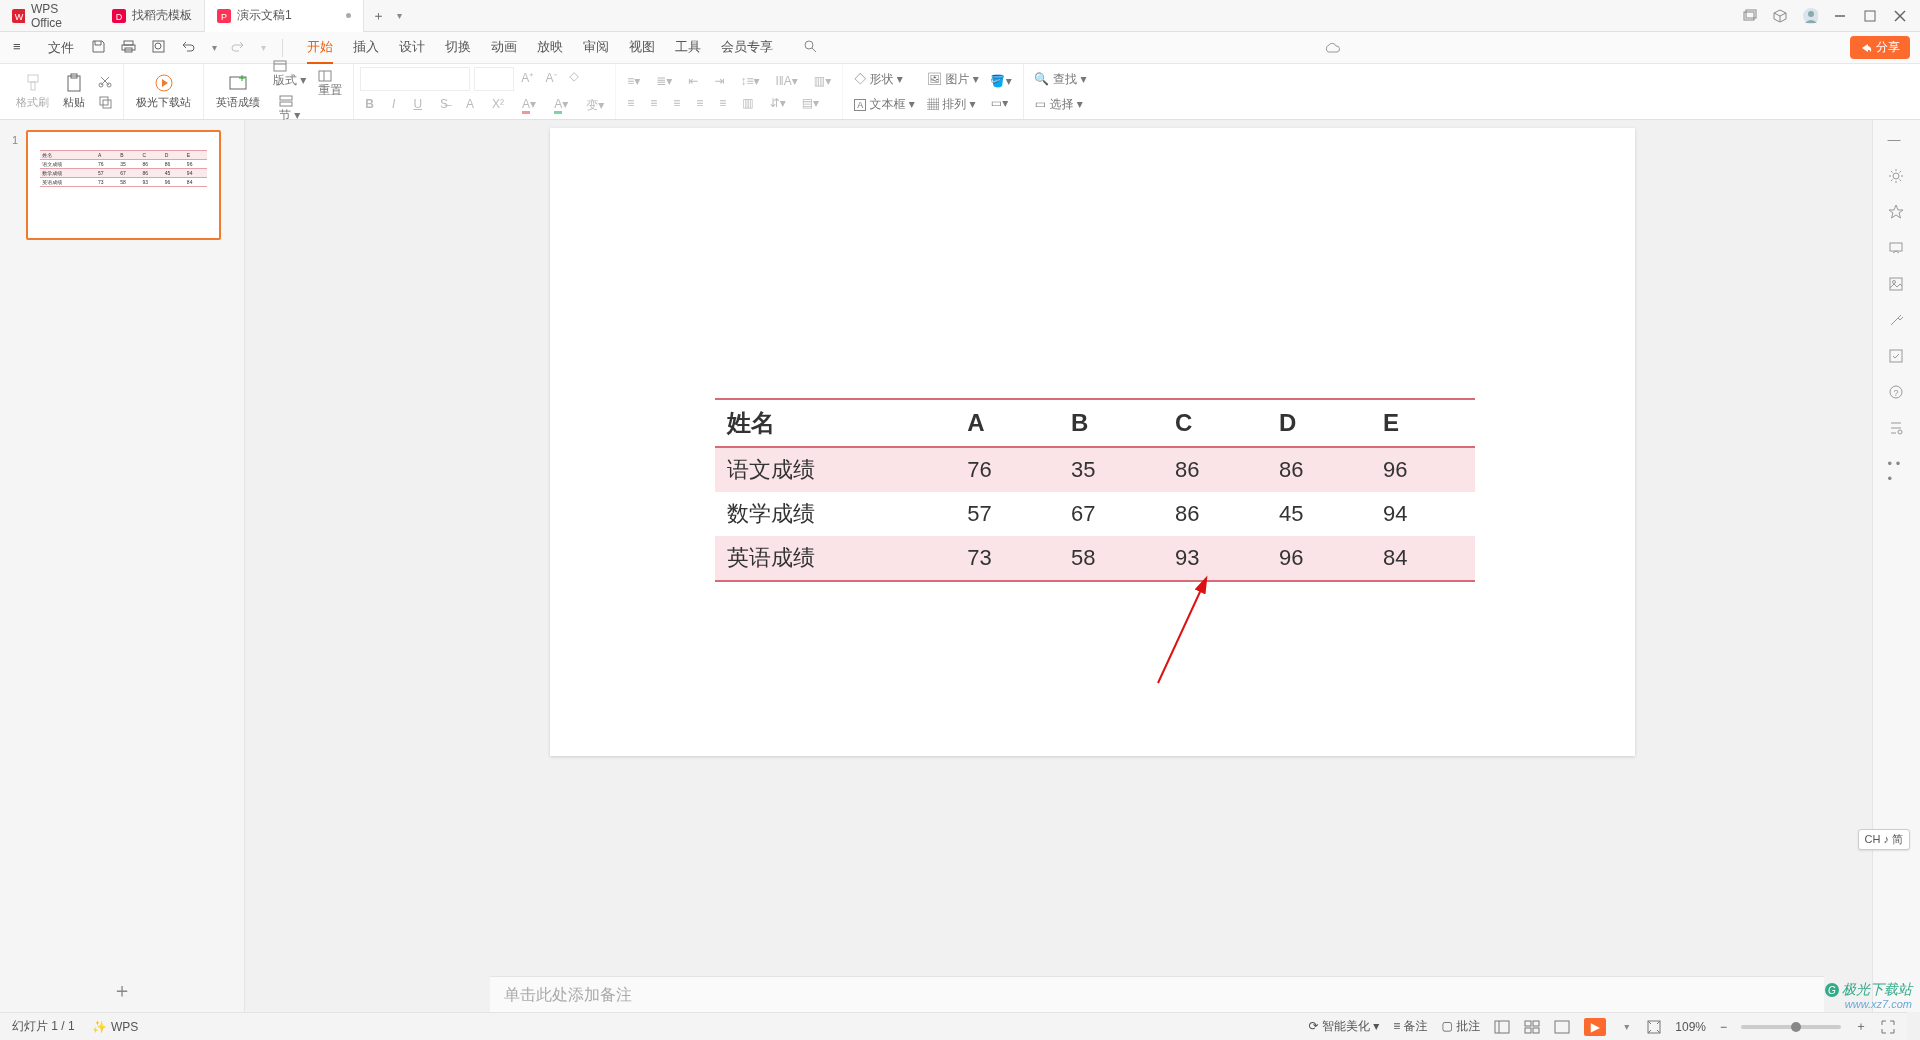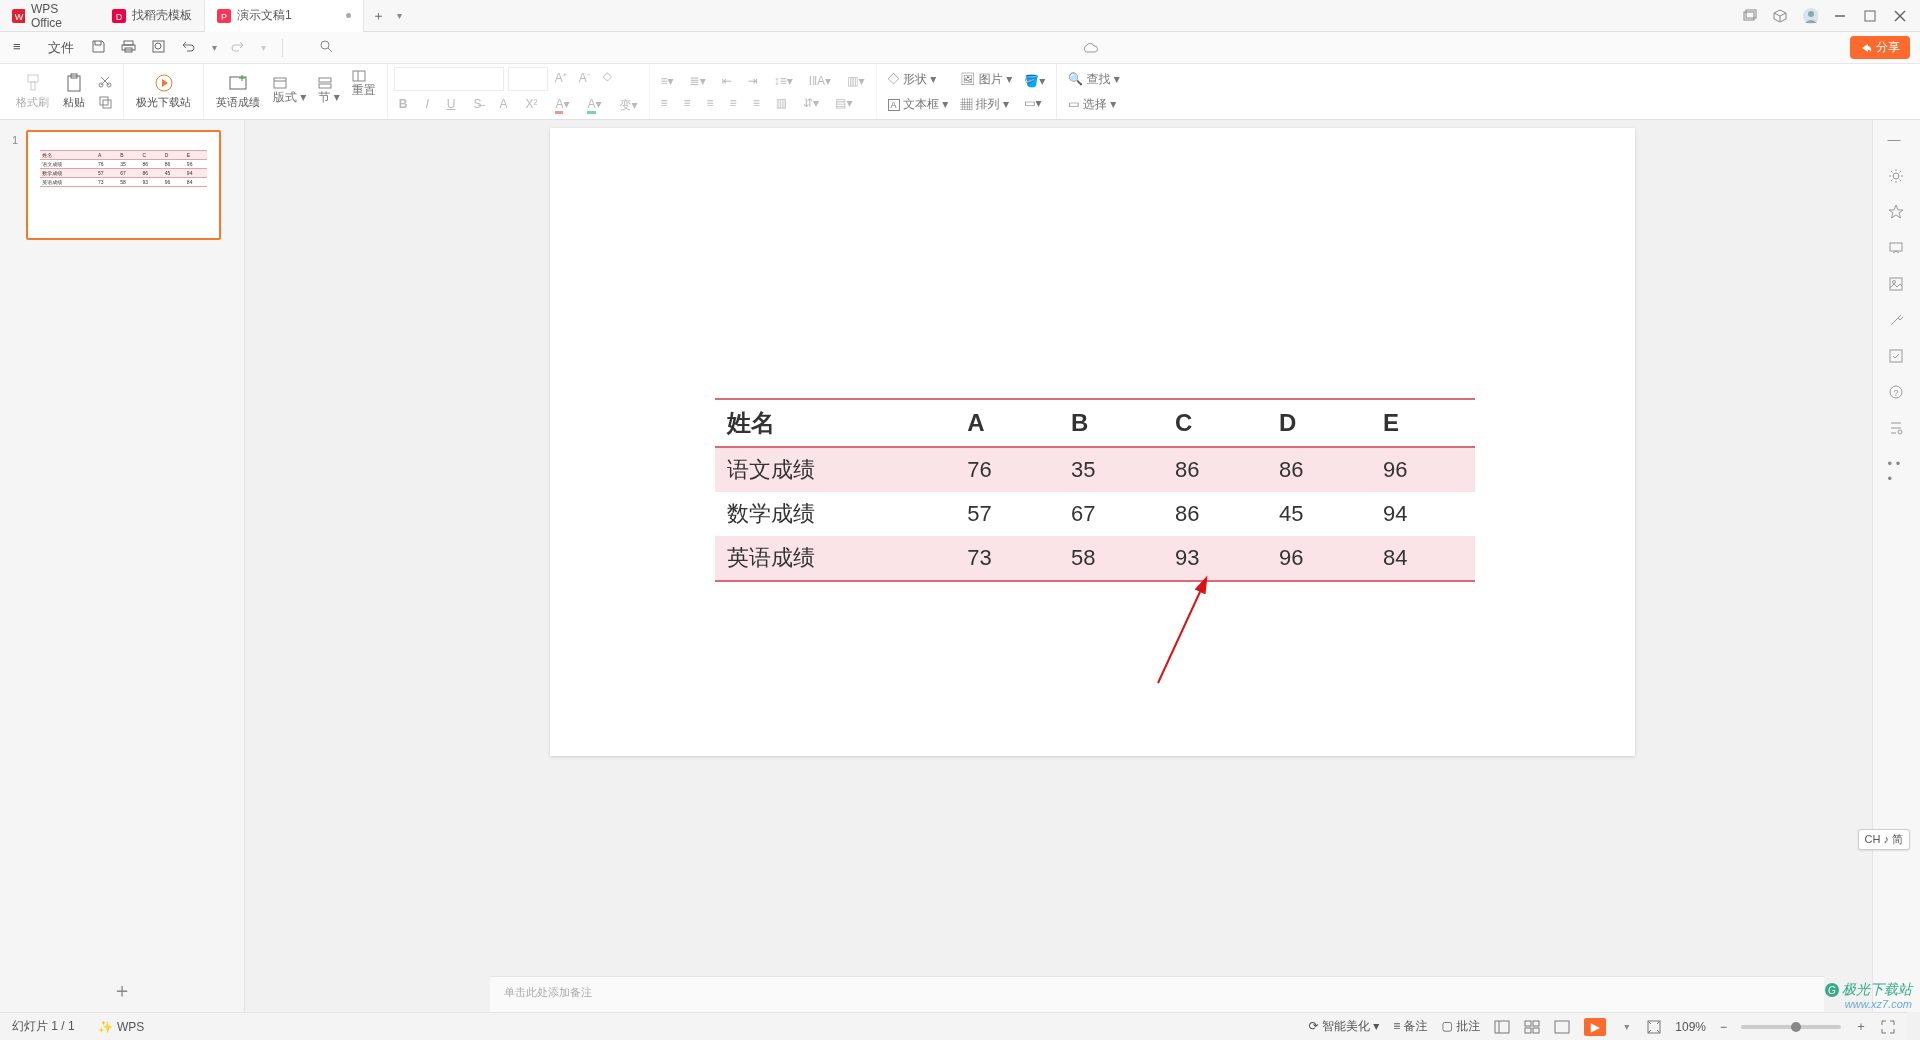--- a/index.html
+++ b/index.html
@@ -43,21 +43,21 @@
 .add-slide { text-align:center; padding:8px; color:#888; margin-top:auto; cursor:pointer; font-size:20px;}
 .canvas-area { flex:1; background:#f1f1f1; position:relative; overflow:hidden;}
 .slide { position:absolute; left:305px; top:8px; width:1085px; height:628px; background:#fff; box-shadow:0 1px 3px rgba(0,0,0,.15);}
 .data-table { position:absolute; left:165px; top:270px; width:760px; border-collapse:collapse; font-size:22px;}
 .data-table th, .data-table td { text-align:left; padding:7px 12px; font-weight:normal;}
 .data-table thead th { font-weight:700; font-size:24px;}
 .data-table thead tr { border-top:2px solid #d96a77; border-bottom:2px solid #d96a77;}
 .data-table tbody tr:nth-child(odd) td { background:#fbe4e7;}
 .data-table tbody tr:last-child td { border-bottom:2px solid #d96a77;}
 .arrow { position:absolute; left:600px; top:445px; pointer-events:none;}
-.notes { position:absolute; left:245px; right:48px; bottom:0; height:36px; background:#fafafa; border-top:1px solid #e4e4e4; padding:8px 14px; color:#aaa; font-size:11px;}
+.notes { position:absolute; left:245px; right:48px; bottom:0; height:36px; background:#fafafa; border-top:1px solid #e4e4e4; padding:8px 14px; color:#aaa; font-size:16px;}
 .rightbar { width:48px; background:#f7f7f7; border-left:1px solid #e5e5e5; display:flex; flex-direction:column; align-items:center; padding-top:12px; gap:18px; color:#888;}
 .rightbar .ic { width:18px; height:18px; cursor:pointer;}
 .statusbar { position:absolute; bottom:0; left:0; right:13px; height:28px; background:#f4f4f4; border-top:1px solid #e3e3e3; display:flex; align-items:center; padding:0 12px; font-size:12px; color:#555;}
 .statusbar .right { margin-left:auto; display:flex; align-items:center; gap:14px;}
 .zoom-slider { width:100px; height:4px; background:#ccc; position:relative; border-radius:2px;}
 .zoom-slider .knob { width:10px; height:10px; background:#888; border-radius:50%; position:absolute; top:-3px; left:50%;}
 .play-btn { background:#fd6a2e; color:#fff; width:22px; height:18px; display:flex; align-items:center; justify-content:center; border-radius:2px;}
 .ime-badge { position:absolute; right:10px; bottom:190px; background:#fff; border:1px solid #ccc; border-radius:3px; padding:2px 6px; font-size:11px; color:#555; box-shadow:0 1px 2px rgba(0,0,0,.1);}
 .watermark { position:absolute; right:8px; bottom:30px; font-size:11px; color:#6aa8d8; font-style:italic; text-align:right; line-height:1.1;}
 svg { display:block; }
@@ -157,20 +157,32 @@
       </svg>
     </span>
   <span class="drop">▾</span>
   <span class="ic" style="opacity:.4">
       <svg width="15" height="15">
         <path d="M10 3 L13 6 L10 9 M13 6 H5 A3 3 0 0 0 5 12 H9" fill="none" stroke="#666"></path>
       </svg>
     </span>
   <span class="drop" style="opacity:.4">▾</span>
   <span class="sep"></span>
+  <div class="menu-tabs">
+    <span class="active">开始</span>
+    <span>插入</span>
+    <span>设计</span>
+    <span>切换</span>
+    <span>动画</span>
+    <span>放映</span>
+    <span>审阅</span>
+    <span>视图</span>
+    <span>工具</span>
+    <span>会员专享</span>
+  </div>
   <span class="ic" style="margin-left:24px;">
       <svg width="15" height="15">
         <circle cx="6" cy="6" r="4" fill="none" stroke="#888"></circle>
         <line x1="9" y1="9" x2="13" y2="13" stroke="#888"></line>
       </svg>
     </span>
   <span class="cloud-ic" style="margin-left:auto;">
       <svg width="18" height="14">
         <path d="M5 11 A4 4 0 0 1 6 4 A4 4 0 0 1 13 5 A3 3 0 0 1 14 11 Z" fill="none" stroke="#999"></path>
       </svg>
@@ -226,21 +238,21 @@
   </div>
   <div class="rgroup">
     <div class="rbtn">
         <svg class="ic" width="20" height="20">
           <rect x="2" y="4" width="16" height="12" fill="none" stroke="#666"></rect>
           <line x1="14" y1="2" x2="14" y2="8" stroke="#2a2"></line>
           <line x1="11" y1="5" x2="17" y2="5" stroke="#2a2"></line>
         </svg>
         <span>英语成绩</span>
       </div>
-    <div style="display:flex;flex-direction:row;gap:2px;align-items:center;">
+    <div style="display:flex;flex-direction:column;gap:2px;align-items:center;">
       <span class="rsmall"><svg width="14" height="12" style="vertical-align:middle">
             <rect x="1" y="1" width="12" height="10" fill="none" stroke="#888"></rect>
             <line x1="1" y1="4" x2="13" y2="4" stroke="#888"></line>
           </svg> <span>版式</span> ▾</span>
       <span class="rsmall"><svg width="14" height="12" style="vertical-align:middle">
             <rect x="1" y="1" width="12" height="4" fill="none" stroke="#888"></rect>
             <rect x="1" y="7" width="12" height="4" fill="none" stroke="#888"></rect>
           </svg> <span>节</span> ▾</span>
     </div>
     <span class="rsmall" style="align-self:flex-start;margin-top:4px;"><svg width="14" height="12" style="vertical-align:middle">
@@ -476,21 +488,21 @@
         <circle cx="8" cy="8" r="7" fill="#3a8"></circle>
         <text x="8" y="12" font-size="10" text-anchor="middle" fill="#fff">G</text>
       </svg>
       <span>极光下载站</span>
     </div>
   <div>www.xz7.com</div>
 </div>
 
 <div class="statusbar">
   <span>幻灯片 1 / 1</span>
-  <span style="margin-left:24px;">✨ <span>WPS</span></span>
+  <span style="margin-left:18px;">✨ <span>WPS</span></span>
   <div class="right">
     <span>⟳ <span>智能美化</span> ▾</span>
     <span>≡ <span>备注</span></span>
     <span>▢ <span>批注</span></span>
     <span class="ic">
         <svg width="16" height="14">
           <rect x="1" y="1" width="14" height="12" fill="none" stroke="#777"></rect>
           <line x1="5" y1="1" x2="5" y2="13" stroke="#777"></line>
         </svg>
       </span>

